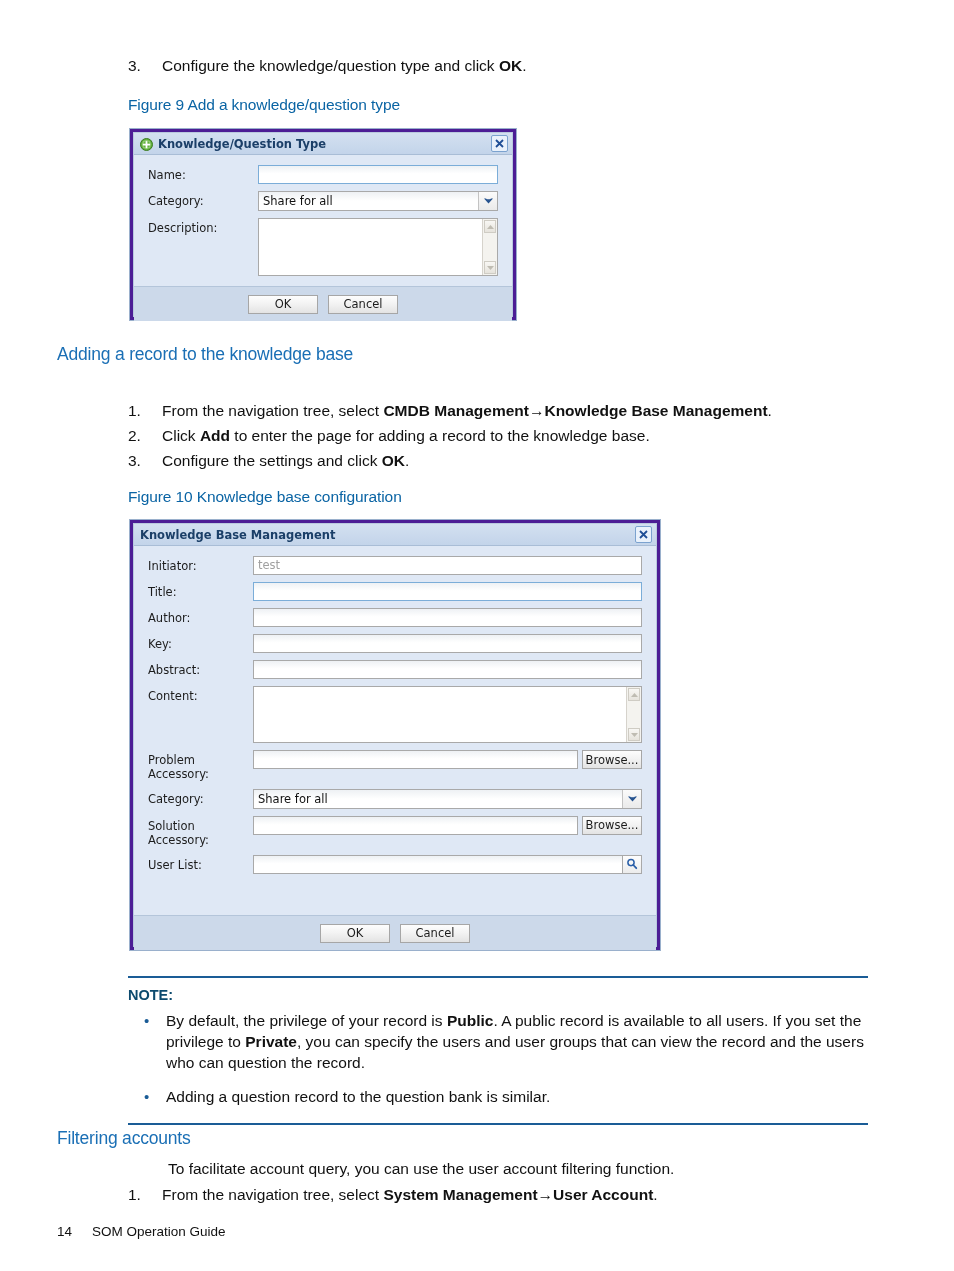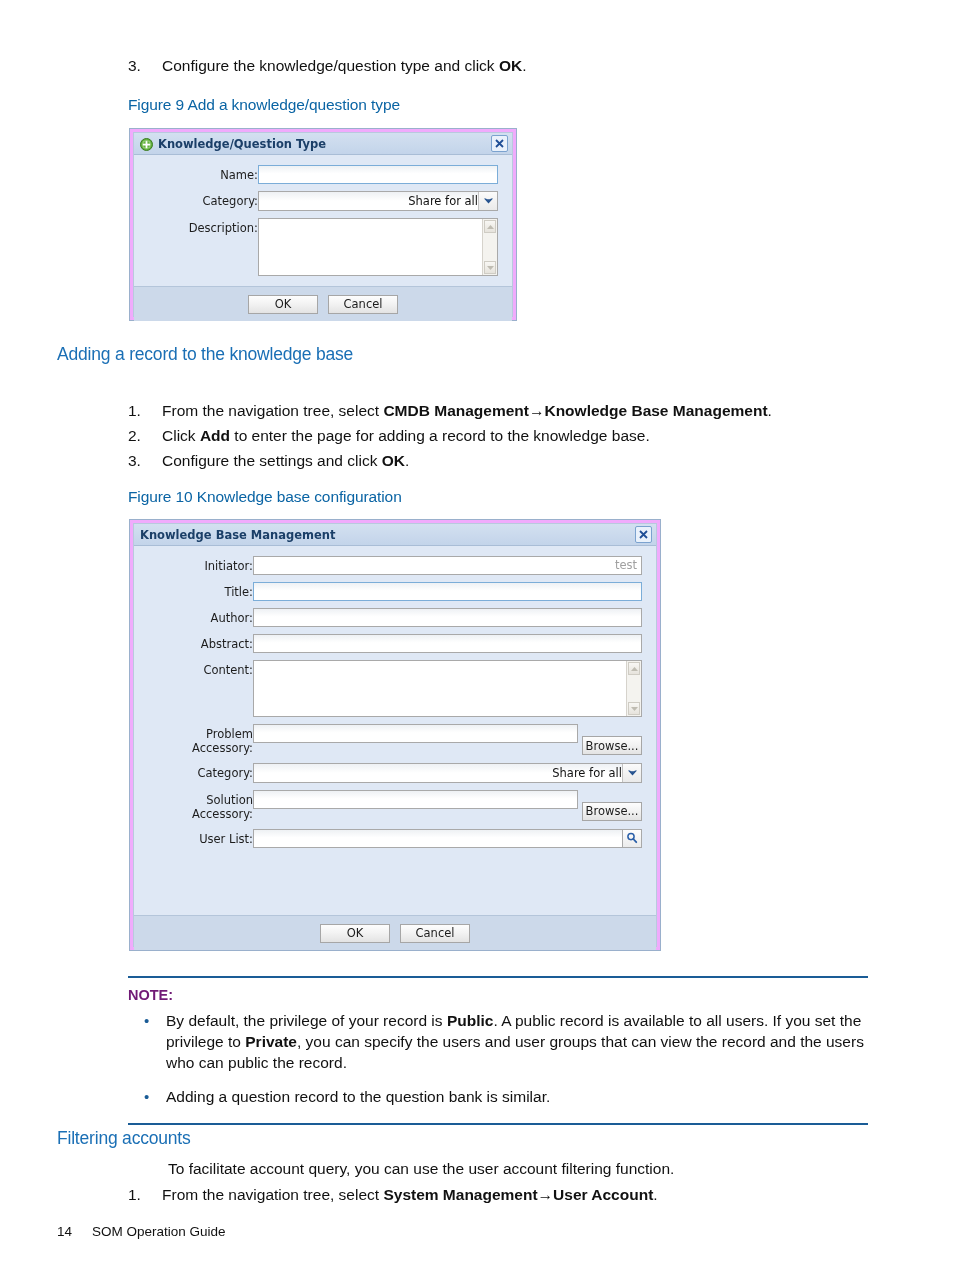--- a/index.html
+++ b/index.html
@@ -34,31 +34,31 @@
     font-size:17.5px;
     font-weight:normal;
     letter-spacing:-0.2px;
   }
 
   .para { position:absolute; font-size:15.5px; color:#111; line-height:1.35; }
 
   
   .note-wrap { position:absolute; }
   .note-rule { height:2px; background:#1a5c96; }
-  .note-title { color:#701a75; font-weight:bold; font-size:14.5px; margin-top:9px; }
+  .note-title { color:#0c4a6e; font-weight:bold; font-size:14.5px; margin-top:9px; }
   .note-item { display:flex; margin-top:8px; font-size:15.5px; line-height:1.35; color:#111; }
   .note-bullet { width:38px; flex:none; color:#1a5c96; font-size:15px; text-align:left; padding-left:16px; box-sizing:border-box; }
   .note-text { flex:1; }
 
   .footer { position:absolute; font-size:13.5px; color:#111; display:flex; gap:20px; }
 
   
   .dlg {
     position:absolute;
-    background:#f0abfc;
+    background:#4c1d95;
     border:1px solid #9ab0cc;
     box-sizing:border-box;
     padding:3px;
   }
   .dlg-inner {
     border:1px solid #b9c9de;
     background:#dfe8f5;
     box-sizing:border-box;
     height:100%;
   }
@@ -91,21 +91,21 @@
   .dlg-body { padding:10px 14px 4px 14px; box-sizing:border-box; }
   .dlg-footer {
     background:#ccd9ea;
     border-top:1px solid #b4c5da;
     display:flex; align-items:center; justify-content:center;
     gap:10px;
     height:34px;
   }
 
   
-  .frow { display:flex; align-items:flex-start; margin-bottom:7px;text-align:right; }
+  .frow { display:flex; align-items:flex-start; margin-bottom:7px; }
   .flabel {
     font-size:11.5px;
     color:#1c1c1c;
     font-family:"DejaVu Sans", sans-serif;
     flex:none;
     padding-top:3px;
     line-height:1.25;
   }
   .fctl { flex:1; display:flex; align-items:flex-start; }
 
@@ -175,21 +175,21 @@
     min-width:60px;
     border:1px solid #a6a6a6;
     background:linear-gradient(to bottom,#fdfdfd 0%,#f3f3f3 45%,#e3e3e3 100%);
     font-size:11.5px;
     font-family:"DejaVu Sans", sans-serif;
     color:#1c1c1c;
     display:flex; align-items:center; justify-content:center;
   }
   .btn-ok { width:70px; }
   .btn-cancel { width:70px; }
-  .btn-browse { width:54px; margin-left:4px; flex:none;margin-top:12px; }
+  .btn-browse { width:54px; margin-left:4px; flex:none; }
 
   .radio-grp { display:flex; align-items:center; gap:22px; padding-top:2px; }
   .radio { display:flex; align-items:center; gap:6px; font-size:11.5px; font-family:"DejaVu Sans", sans-serif; color:#1c1c1c; }
   .radio-dot {
     width:11px; height:11px; border-radius:50%;
     border:1px solid #8d8d8d;
     background:#fff;
     display:flex; align-items:center; justify-content:center;
     flex:none;
   }
@@ -339,20 +339,26 @@
           </div>
         </div>
 
         <div class="frow">
           <div class="flabel" style="width:105px;">Author:</div>
           <div class="fctl">
             <div class="tf"></div>
           </div>
         </div>
 
+        <div class="frow">
+          <div class="flabel" style="width:105px;">Key:</div>
+          <div class="fctl">
+            <div class="tf"></div>
+          </div>
+        </div>
 
         <div class="frow">
           <div class="flabel" style="width:105px;">Abstract:</div>
           <div class="fctl">
             <div class="tf"></div>
           </div>
         </div>
 
         <div class="frow">
           <div class="flabel" style="width:105px;">Content:</div>
@@ -435,21 +441,21 @@
 
     </div>
   </div>
 
   <div class="note-wrap" style="left:128px; top:976px; width:740px;">
     <div class="note-rule"></div>
     <div class="note-title">NOTE:</div>
 
     <div class="note-item">
       <span class="note-bullet">•</span>
-      <span class="note-text"><span>By default, the privilege of your record is </span><b>Public</b><span>. A public record is available to all users. If you set the privilege to </span><b>Private</b><span>, you can specify the users and user groups that can view the record and the users who can public the record.</span></span>
+      <span class="note-text"><span>By default, the privilege of your record is </span><b>Public</b><span>. A public record is available to all users. If you set the privilege to </span><b>Private</b><span>, you can specify the users and user groups that can view the record and the users who can question the record.</span></span>
     </div>
 
     <div class="note-item" style="margin-top:13px;">
       <span class="note-bullet">•</span>
       <span class="note-text">Adding a question record to the question bank is similar.</span>
     </div>
 
     <div class="note-rule" style="margin-top:15px;"></div>
   </div>
 

